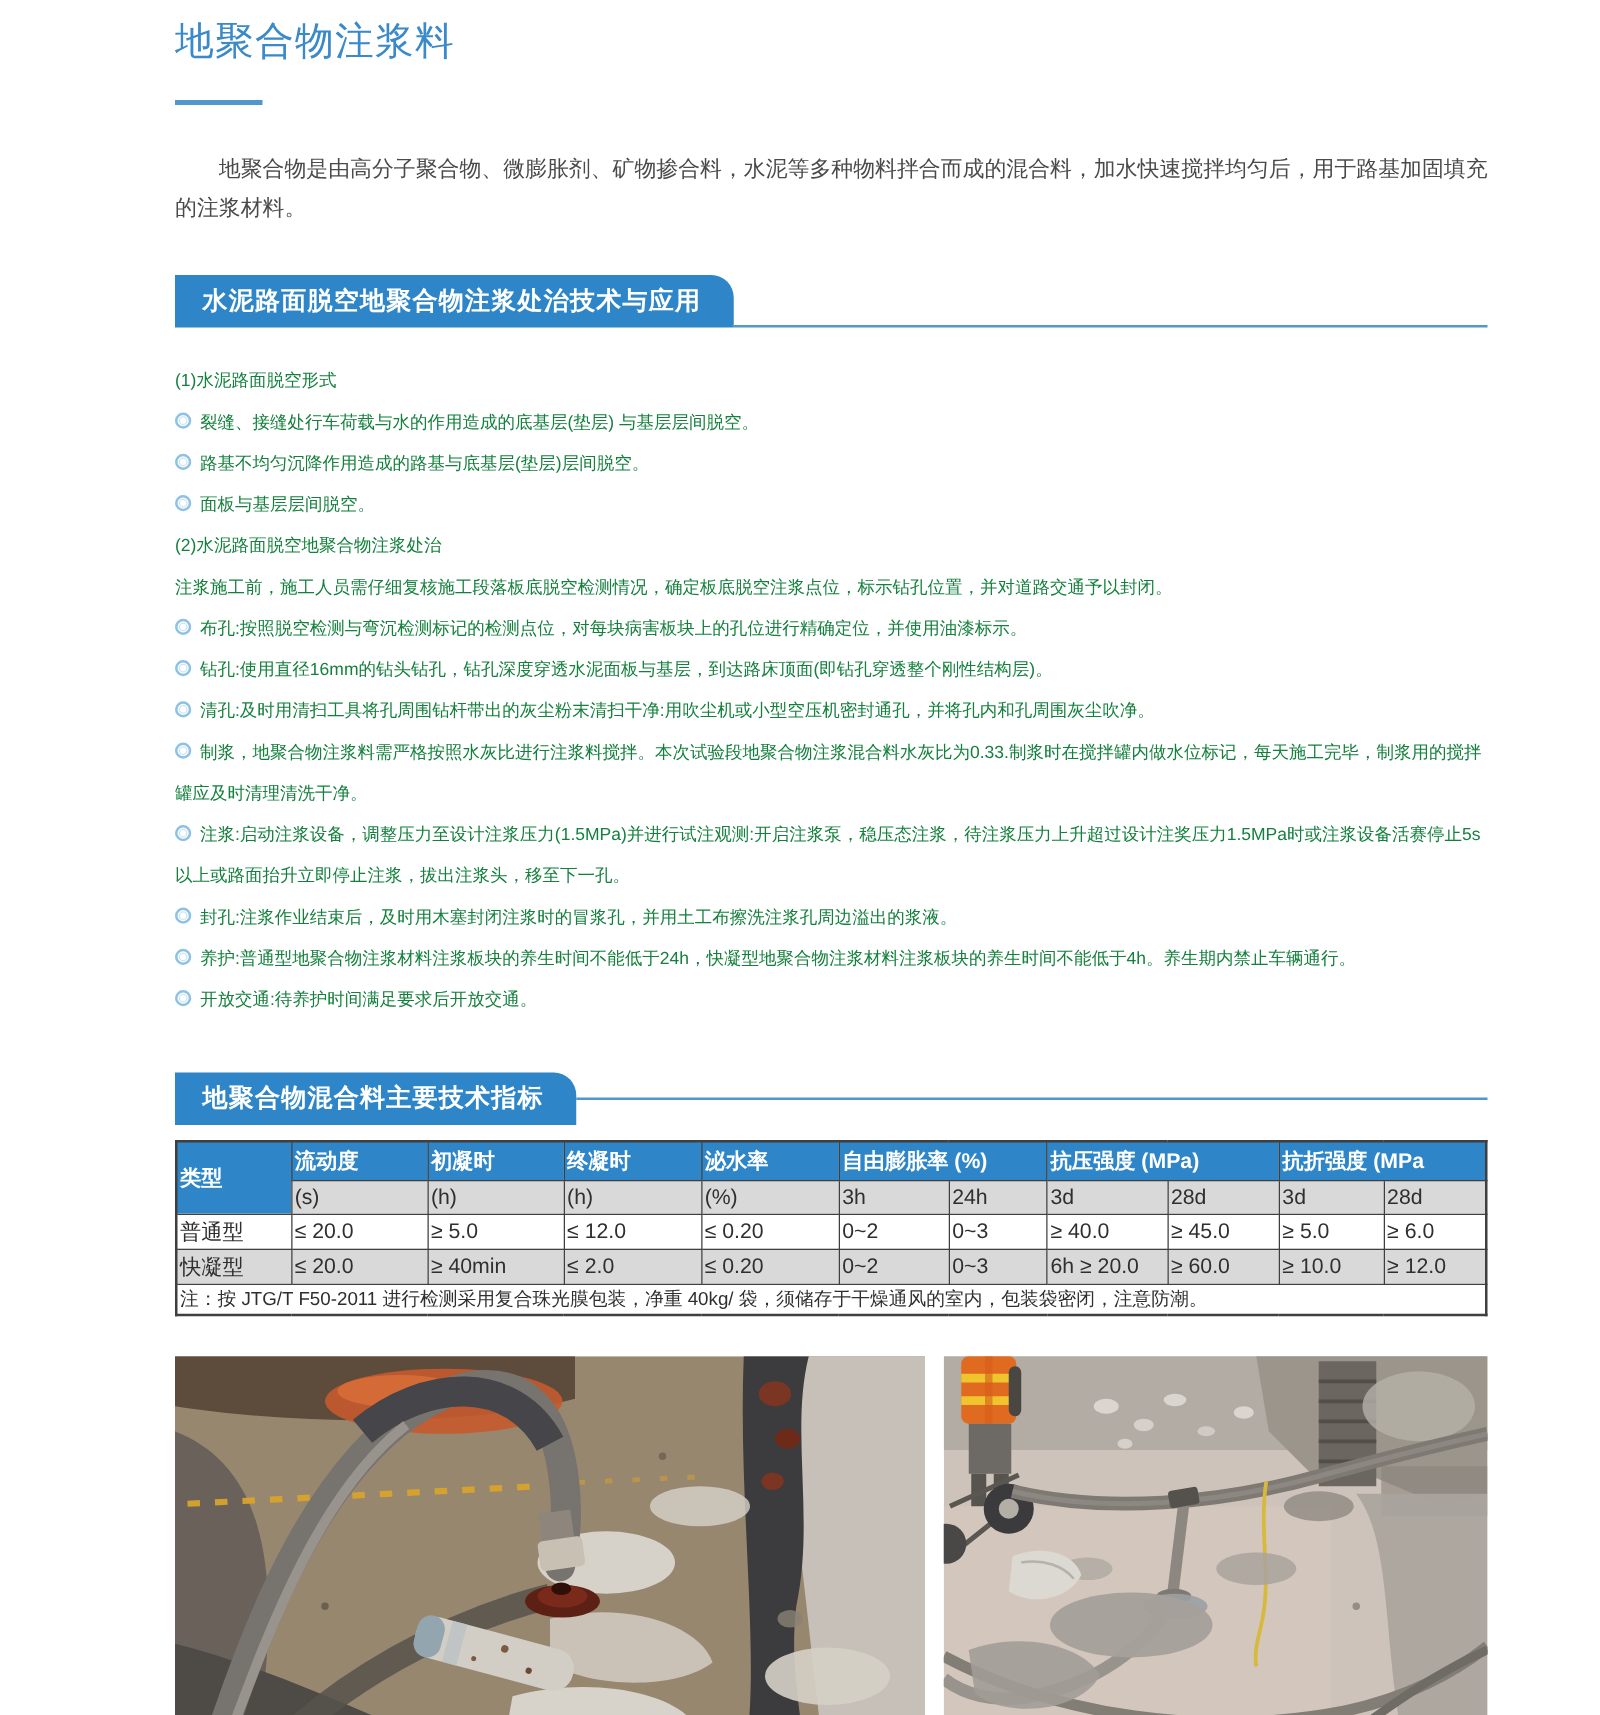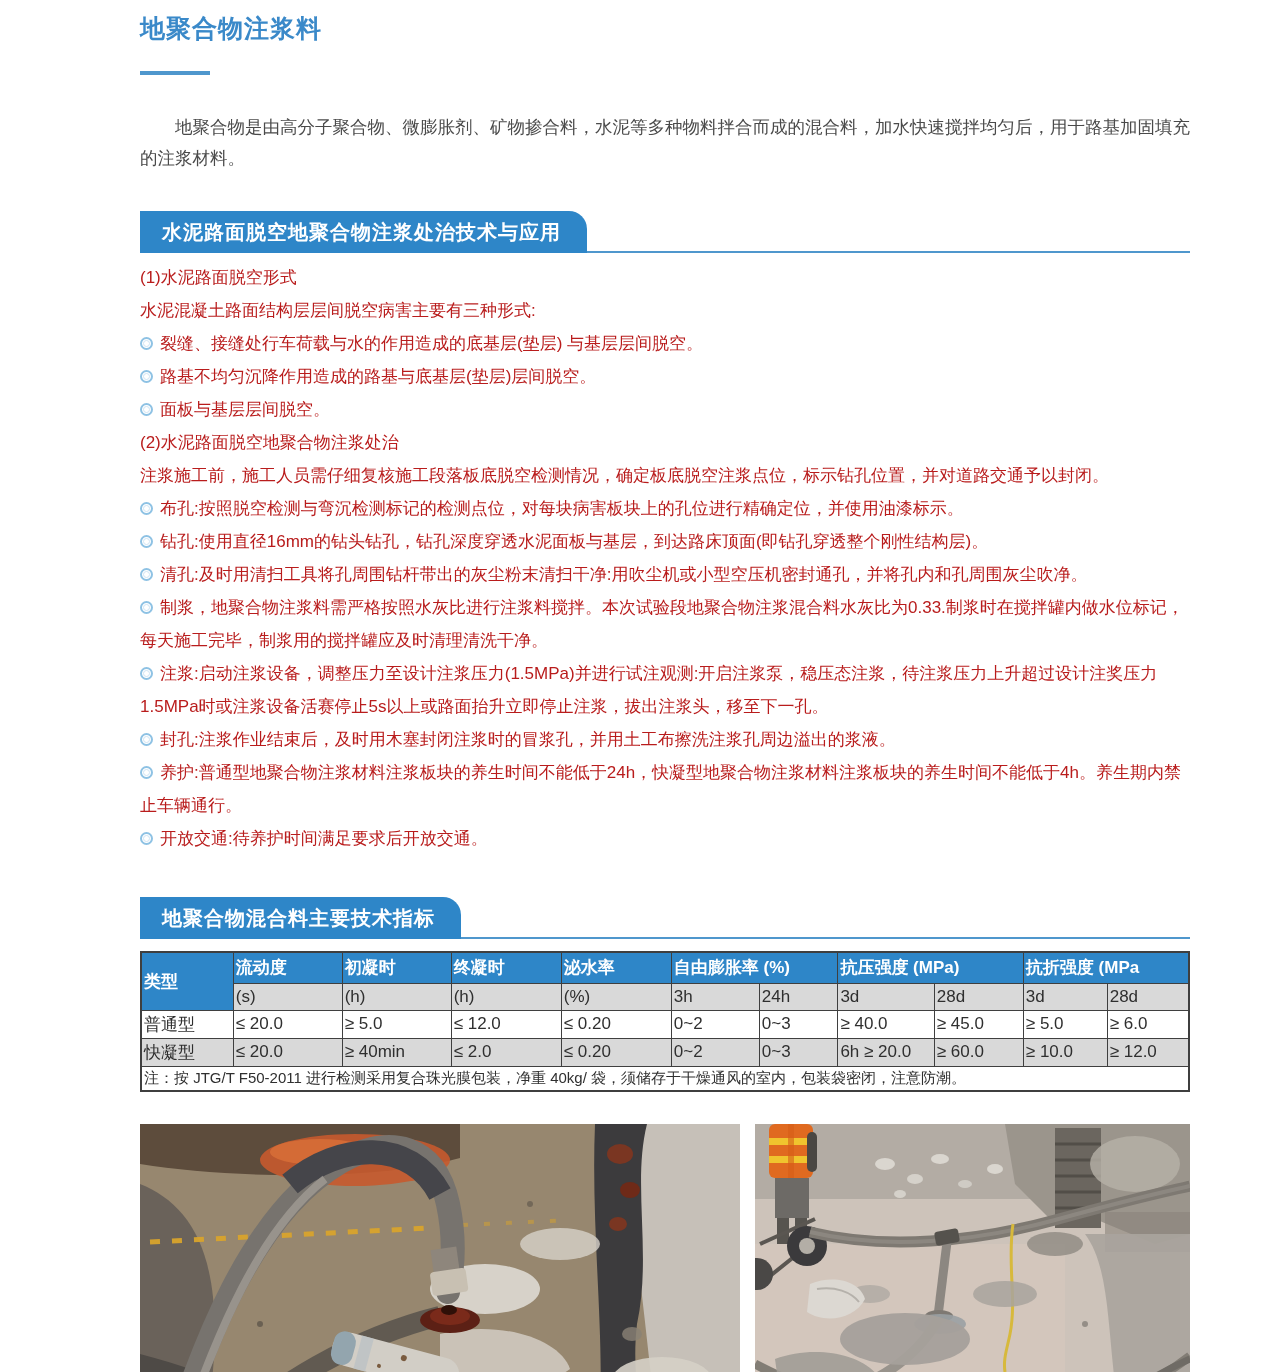--- a/index.html
+++ b/index.html
@@ -3,33 +3,33 @@
 <meta charset="utf-8">
 <style>
   * { box-sizing: border-box; }
   html,body { margin:0; padding:0; }
   body {
     width:1280px; height:1372px; background:#ffffff; overflow:hidden;
     font-family:"Liberation Sans","DejaVu Sans",sans-serif;
   }
   .page { width:1280px; height:100%; padding:12px 90px 0 140px; }
 
-  .page-title { margin:0; font-size:25px; font-weight:bold; color:#3a89c9; letter-spacing:1px; }
+  .page-title { margin:0; font-size:31px; font-weight:normal; color:#3a89c9; letter-spacing:1px; }
   .title-underline { width:70px; height:4px; background:#4f97cd; margin-top:26px; }
   .intro { margin:38px 0 0; font-size:17.5px; line-height:31px; color:#4a4a4a; text-indent:2em;font-family:Liberation Mono, monospace; }
 
   .banner-row { display:flex; align-items:flex-end; margin-top:36px; }
-  .banner-row.second { margin-top:42px; }
+  .banner-row.second { margin-top:42px;align-items:center; }
   .banner {
     background:#2e86c8; color:#ffffff; font-size:20px; font-weight:bold;
     line-height:1; padding:11px 26px 11px 22px; border-radius:0 18px 0 0; letter-spacing:1px;
   }
   .banner-rule { flex:1; height:2px; background:#4f97cd; }
 
-  .section-body { margin-top:8px; font-size:17px; line-height:33px; color:#b91c1c; }
+  .section-body { margin-top:26px; font-size:14px; line-height:33px; color:#15803d; }
   .section-body p { margin:0; }
 
   .ring {
     display:inline-block; position:relative; width:13px; height:13px;
     border:2px solid #8ec2e4; border-radius:50%; margin-right:7px; vertical-align:-1px;
   }
   .ring::after { content:""; position:absolute; inset:1px; border:1px solid #cfe4f3; border-radius:50%; }
 
   table.spec {
     width:100%; border-collapse:collapse; margin-top:12px; text-align:left;
@@ -54,21 +54,20 @@
   <div class="title-underline"></div>
   <p class="intro">地聚合物是由高分子聚合物、微膨胀剂、矿物掺合料，水泥等多种物料拌合而成的混合料，加水快速搅拌均匀后，用于路基加固填充的注浆材料。</p>
 
   <div class="banner-row">
     <div class="banner">水泥路面脱空地聚合物注浆处治技术与应用</div>
     <div class="banner-rule"></div>
   </div>
 
   <div class="section-body">
     <p>(1)水泥路面脱空形式</p>
-    <p>水泥混凝土路面结构层层间脱空病害主要有三种形式:</p>
 
     <p class="bullet"><span class="ring"></span><span>裂缝、接缝处行车荷载与水的作用造成的底基层(垫层) 与基层层间脱空。</span></p>
     <p class="bullet"><span class="ring"></span><span>路基不均匀沉降作用造成的路基与底基层(垫层)层间脱空。</span></p>
     <p class="bullet"><span class="ring"></span><span>面板与基层层间脱空。</span></p>
 
     <p>(2)水泥路面脱空地聚合物注浆处治</p>
     <p>注浆施工前，施工人员需仔细复核施工段落板底脱空检测情况，确定板底脱空注浆点位，标示钻孔位置，并对道路交通予以封闭。</p>
 
     <p class="bullet"><span class="ring"></span><span>布孔:按照脱空检测与弯沉检测标记的检测点位，对每块病害板块上的孔位进行精确定位，并使用油漆标示。</span></p>
     <p class="bullet"><span class="ring"></span><span>钻孔:使用直径16mm的钻头钻孔，钻孔深度穿透水泥面板与基层，到达路床顶面(即钻孔穿透整个刚性结构层)。</span></p>

